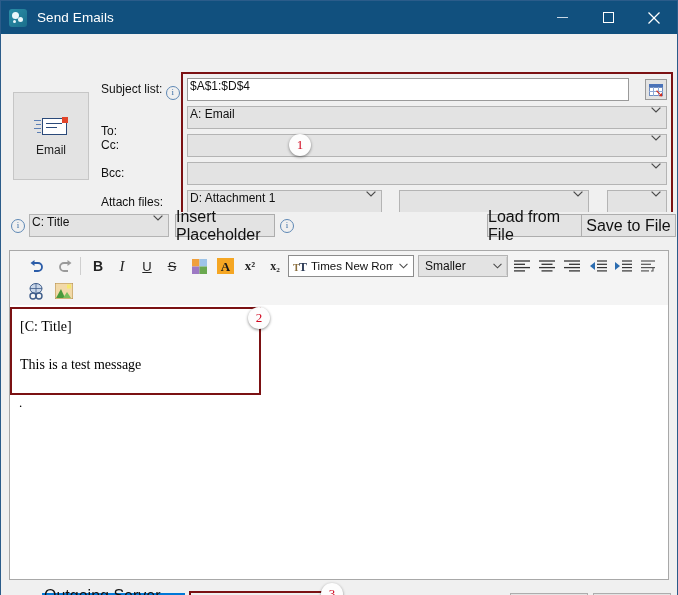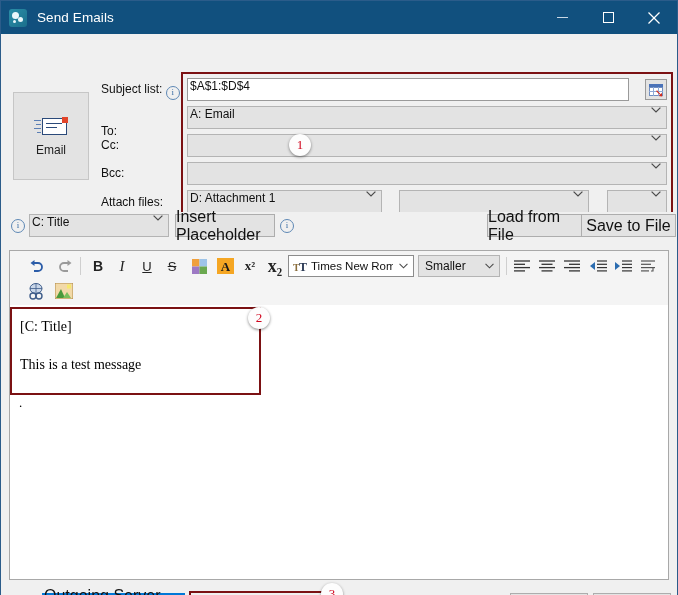--- a/index.html
+++ b/index.html
@@ -300,35 +300,35 @@
               <rect x="7.5" y="7.5" width="7.5" height="7.5" fill="#6aa84f"></rect>
             </svg>
         </div>
         <div class="tbtn" style="left:203px;top:3px;">
           <svg width="17" height="16" viewBox="0 0 17 16">
               <rect x="0" y="0" width="17" height="16" fill="#f5a623"></rect>
               <text x="8.5" y="12.5" font-family="Liberation Serif, serif" font-size="13" font-weight="bold" fill="#1a1a1a" text-anchor="middle">A</text>
             </svg>
         </div>
         <div class="tbtn" style="left:228px;top:3px;font-family:'Liberation Serif',serif;font-weight:bold;font-size:13px;">x²</div>
-        <div class="tbtn" style="left:253px;top:3px;font-family:'Liberation Serif',serif;font-weight:bold;font-size:18px;">x₂</div>
+        <div class="tbtn" style="left:253px;top:3px;font-family:'Liberation Serif',serif;font-weight:bold;font-size:12px;">x₂</div>
 
         <div class="fontsel" style="left:278px;top:4px;width:126px;">
           <svg width="15" height="13" viewBox="0 0 15 13" style="flex:none;margin-right:3px;">
               <text x="0" y="10.5" font-family="Liberation Serif, serif" font-size="10" fill="#8a6d3b" font-weight="bold">T</text>
               <text x="6" y="11" font-family="Liberation Serif, serif" font-size="12" fill="#2b3a55" font-weight="bold">T</text>
             </svg>
           <span style="flex:1;overflow:hidden;white-space:nowrap;">Times New Rom</span>
           <span class="chev">
             <svg width="9" height="6" viewBox="0 0 10 6">
                 <path d="M0.6 0.6 L5 5 L9.4 0.6" fill="none" stroke="#4a4a4a" stroke-width="1.2"></path>
               </svg>
           </span>
         </div>
-        <div class="sizesel" style="left:408px;top:4px;width:82px;">
+        <div class="sizesel" style="left:408px;top:4px;width:90px;">
           <span style="flex:1;">Smaller</span>
           <span class="chev">
             <svg width="9" height="6" viewBox="0 0 10 6">
                 <path d="M0.6 0.6 L5 5 L9.4 0.6" fill="none" stroke="#4a4a4a" stroke-width="1.2"></path>
               </svg>
           </span>
         </div>
         <div class="sep" style="left:496px;"></div>
 
         <div class="tbtn" style="left:500px;top:3px;">

